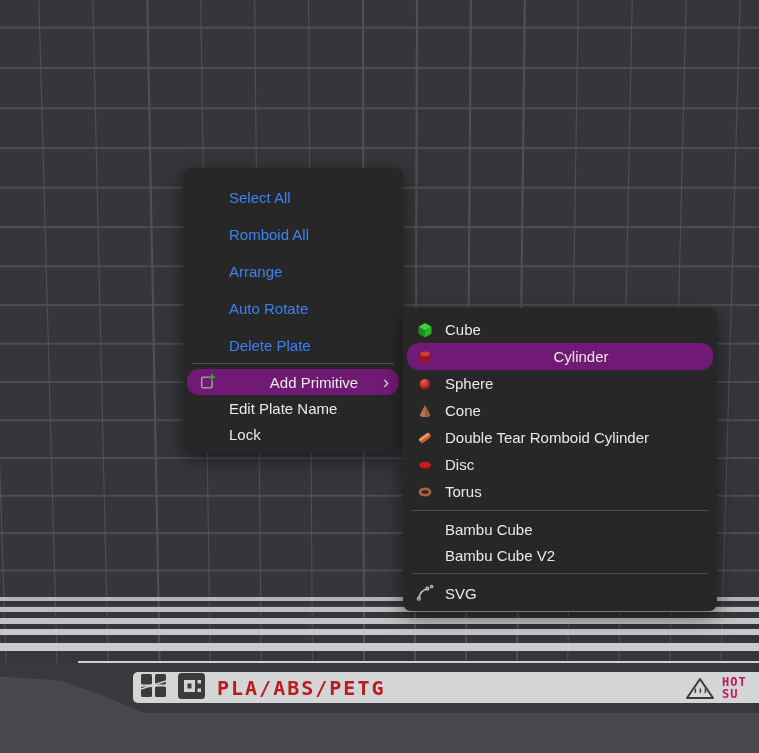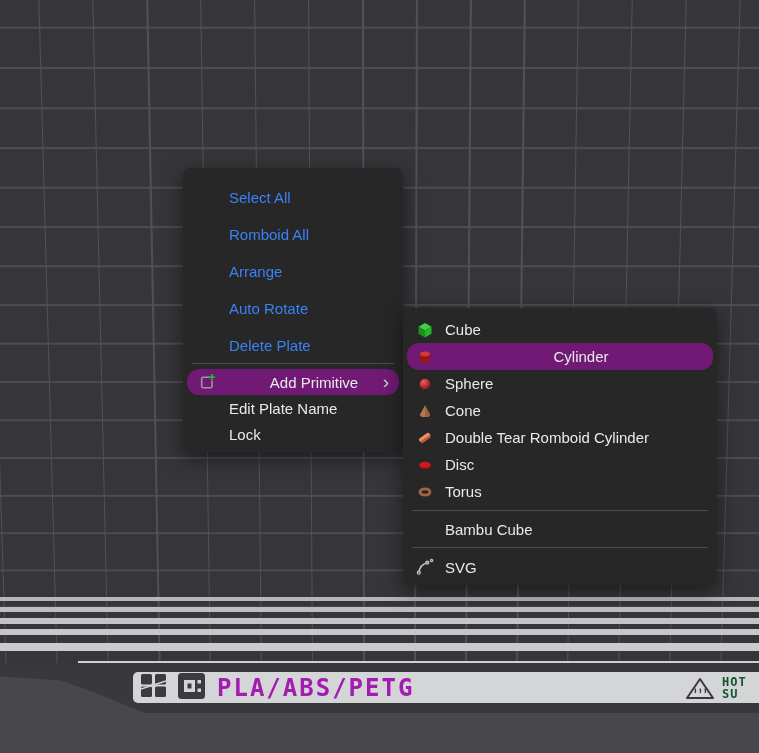--- a/index.html
+++ b/index.html
@@ -34,27 +34,27 @@
   }
   .plate-edge-line{position:absolute; left:78px; right:0; top:661px; height:2px; background:#cdd0d1; z-index:5;}
   
   .plate-label{
     position:absolute; left:133px; top:672px; width:720px; height:31px; z-index:6;
     background:#d3d5d6; border-radius:5px;
     display:flex; align-items:center; gap:12px; padding-left:8px; box-sizing:border-box;
   }
   .plate-label .material{
     font-family:"DejaVu Sans Mono", monospace; font-weight:bold;
-    font-size:24px; letter-spacing:2px; color:#a21caf; white-space:nowrap;
+    font-size:20px; letter-spacing:2px; color:#b91c1c; white-space:nowrap;
   }
   .hot-warning-triangle{position:absolute; left:552px; top:5px;}
   .hot-warning-text{
     position:absolute; left:589px; top:4px;
     font-family:"DejaVu Sans Mono", monospace; font-weight:bold;
-    font-size:12px; line-height:12px; letter-spacing:1px; color:#14532d; white-space:nowrap;
+    font-size:12px; line-height:12px; letter-spacing:1px; color:#be185d; white-space:nowrap;
   }
   
   .menu{
     position:absolute; background:#272727; border-radius:7px; z-index:10;
     box-shadow:0 6px 20px rgba(0,0,0,.5);
     color:#e9e9e9; font-size:15px;
   }
   .context-menu{left:183px; top:168px; width:220px; padding:5px 0;}
   .submenu{left:403px; top:308px; width:314px; padding:8px 0 4px; border-radius:8px;}
   .menu-item{
@@ -240,20 +240,23 @@
       </span>
       <span>Torus</span>
     </div>
 
 
     <div class="menu-sep"></div>
 
     <div class="menu-item model-item">
       <span>Bambu Cube</span>
     </div>
+    <div class="menu-item model-item">
+      <span>Bambu Cube V2</span>
+    </div>
 
     <div class="menu-sep"></div>
 
     <div class="menu-item svg-item">
       <span class="mi-icon">
         <svg width="19" height="19" viewBox="0 0 19 19" fill="none" stroke="#c0c0c0">
           <path d="M3.8 15.2 Q4.8 7 12.3 5.2" stroke-width="1.5"></path>
           <path d="M12.3 5.2 L16.3 3.4" stroke-width="1" stroke-dasharray="2 1.6"></path>
           <circle cx="3.8" cy="15.2" r="1.5" stroke-width="1.2"></circle>
           <circle cx="12.3" cy="5.2" r="1.5" stroke-width="1.2"></circle>

